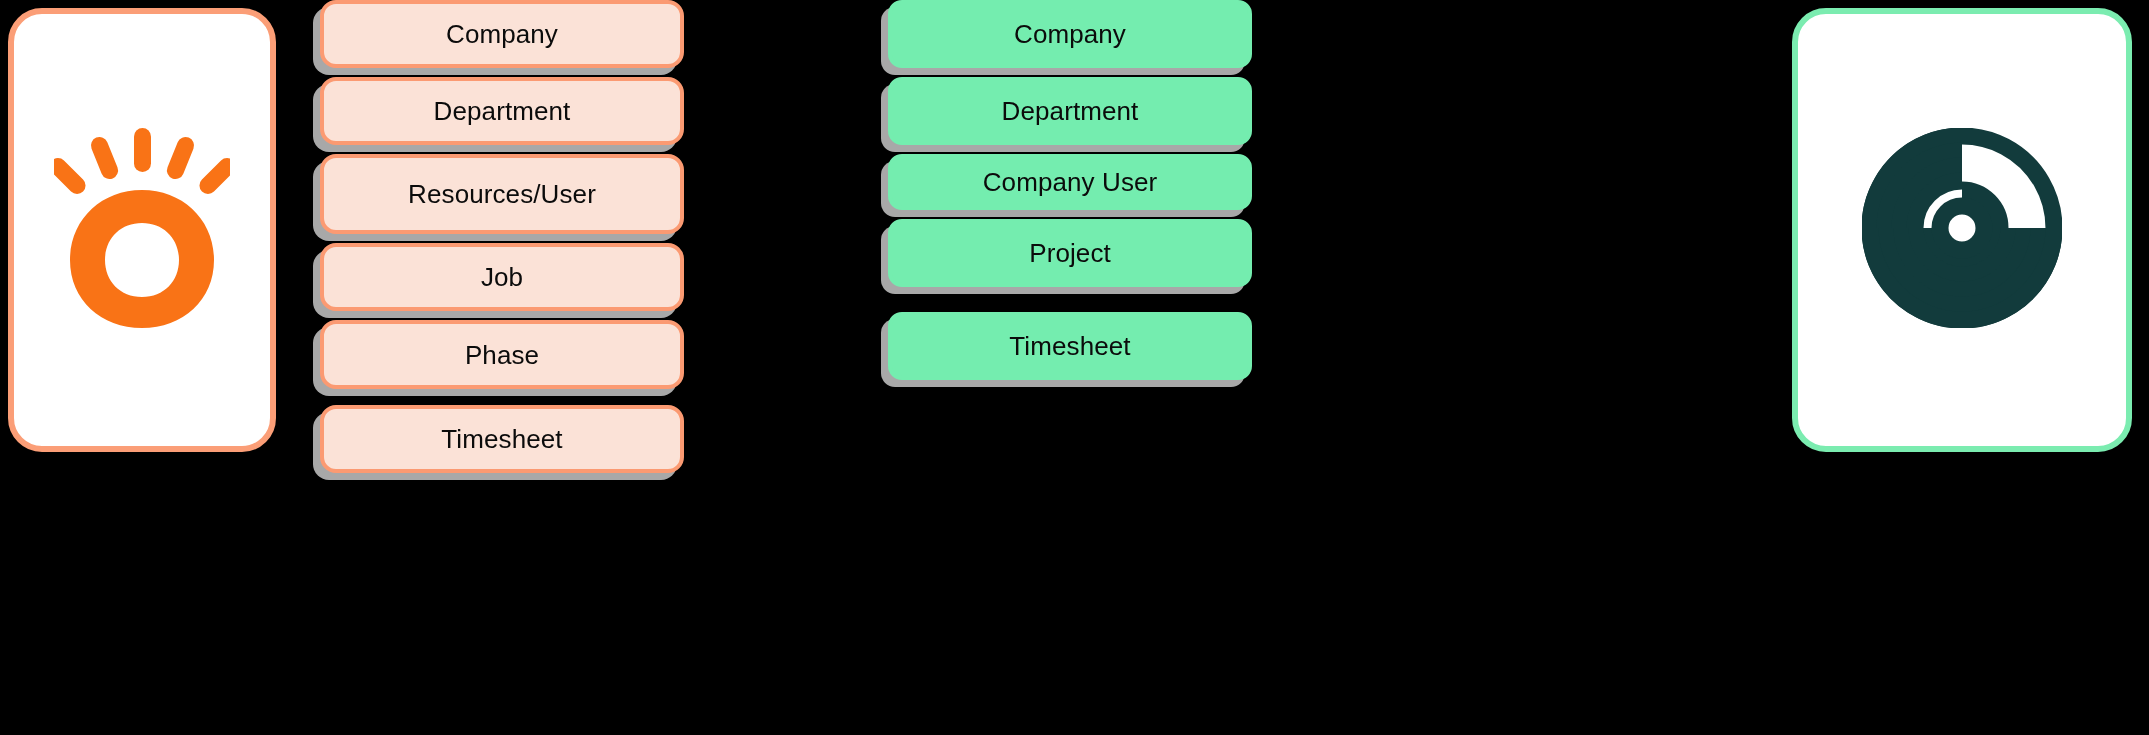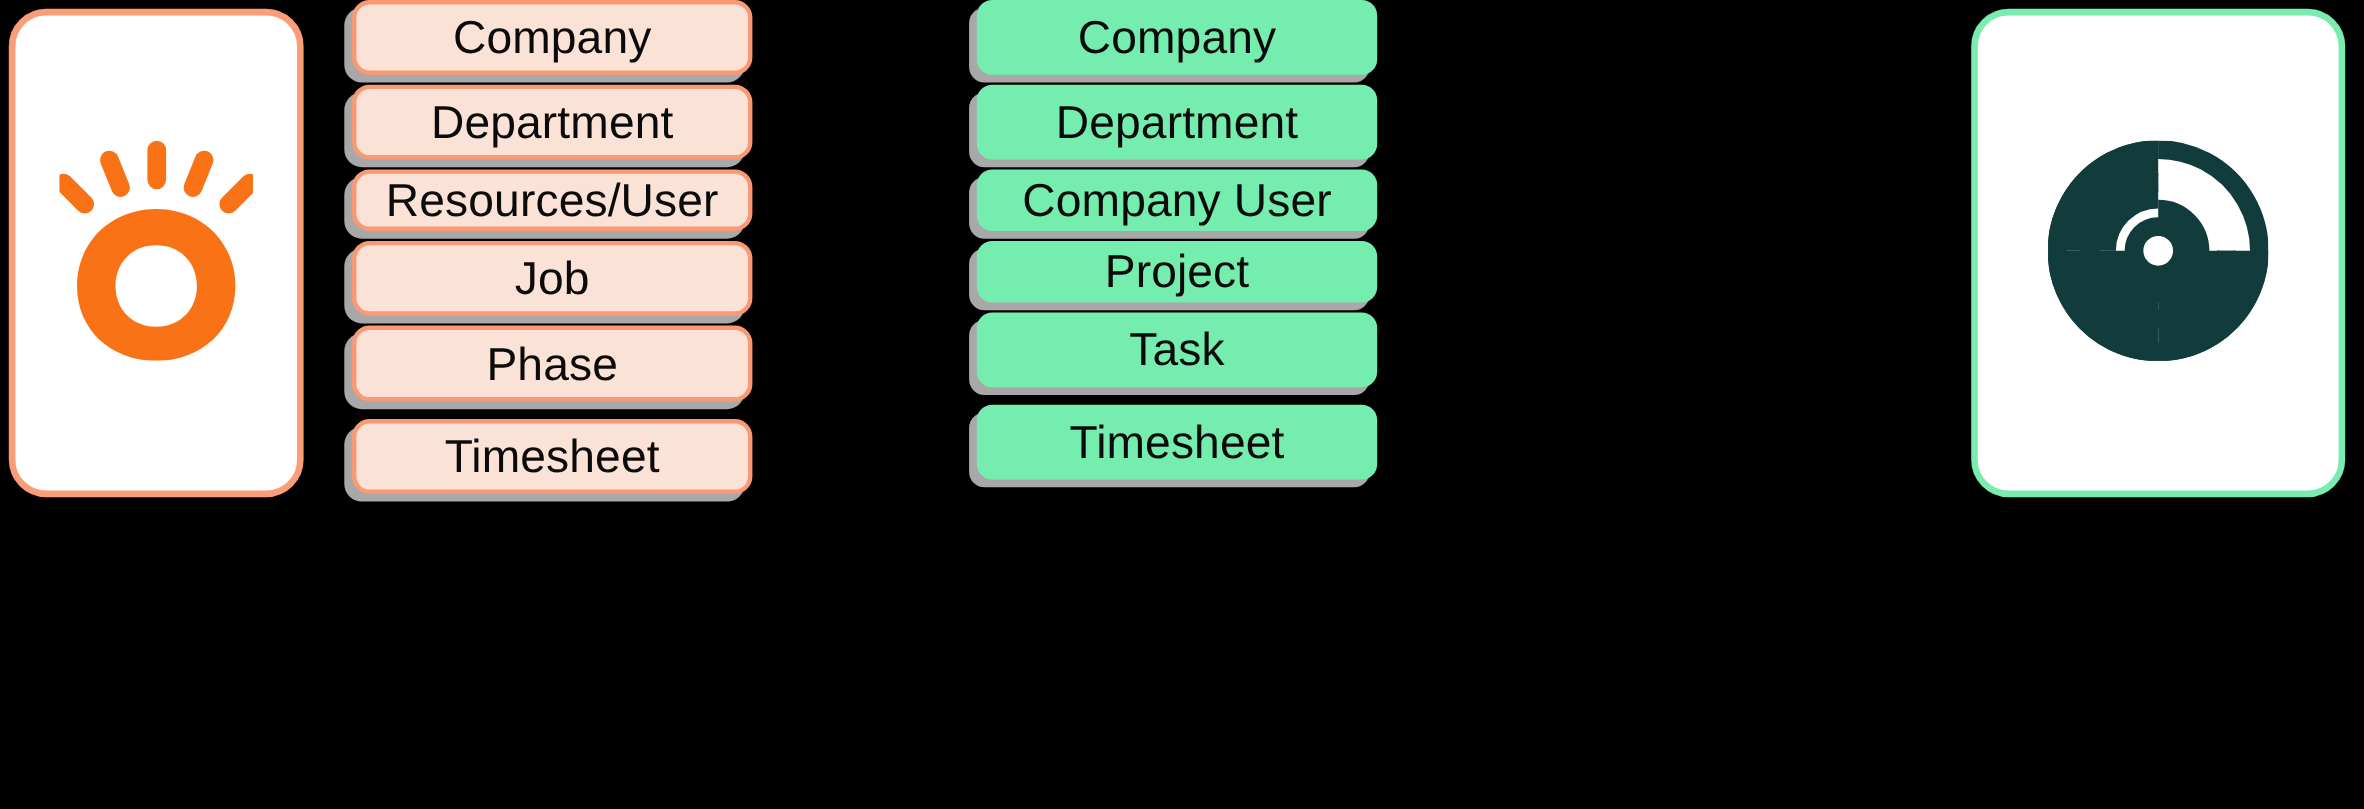--- a/index.html
+++ b/index.html
@@ -49,21 +49,21 @@
   .column.green  { left: 888px; }
 
   .node {
     position: relative;
     box-sizing: border-box;
     display: flex;
     align-items: center;
     justify-content: center;
     text-align: center;
     color: #0b0b0b;
-    font-size: 42px;
+    font-size: 26px;
     font-weight: 400;
     letter-spacing: 0.1px;
     line-height: 1;
   }
 
   
   .column.orange .node {
     background: #FBE2D7;
     border: 4px solid #FB9A72;
     border-radius: 16px;
@@ -99,39 +99,38 @@
       </g>
     </svg>
   </span>
 </div>
 
 <div class="column orange">
   <div class="node" style="height:68px">Company</div>
   <div class="spacer-sm"></div>
   <div class="node" style="height:68px">Department</div>
   <div class="spacer-sm"></div>
-  <div class="node" style="height:56px">Resources/User</div>
+  <div class="node" style="height:80px">Resources/User</div>
   <div class="spacer-sm"></div>
   <div class="node" style="height:68px">Job</div>
   <div class="spacer-sm"></div>
   <div class="node" style="height:69px">Phase</div>
   <div class="spacer-lg"></div>
   <div class="node" style="height:68px">Timesheet</div>
 </div>
 
 <div class="column green">
   <div class="node" style="height:68px">Company</div>
   <div class="spacer-sm"></div>
   <div class="node" style="height:68px">Department</div>
   <div class="spacer-sm"></div>
   <div class="node" style="height:56px">Company User</div>
   <div class="spacer-sm"></div>
-  <div class="node" style="height:56px">Project</div>
+  <div class="node" style="height:68px">Project</div>
   <div class="spacer-sm"></div>
-  <div class="node" style="height:68px">Task</div>
   <div class="spacer-lg"></div>
   <div class="node" style="height:68px">Timesheet</div>
 </div>
 
 <div class="logo-card right">
   <span class="logo-svg">
     <svg width="200" height="200" viewBox="0 0 200 200" xmlns="http://www.w3.org/2000/svg">
       <g fill="none" stroke="#123B3C" stroke-width="17" stroke-linecap="butt">
         <path d="M100 8 A92 92 0 1 1 99.9 8"></path>
         <path d="M100 38 A62 62 0 1 0 162 100"></path>

